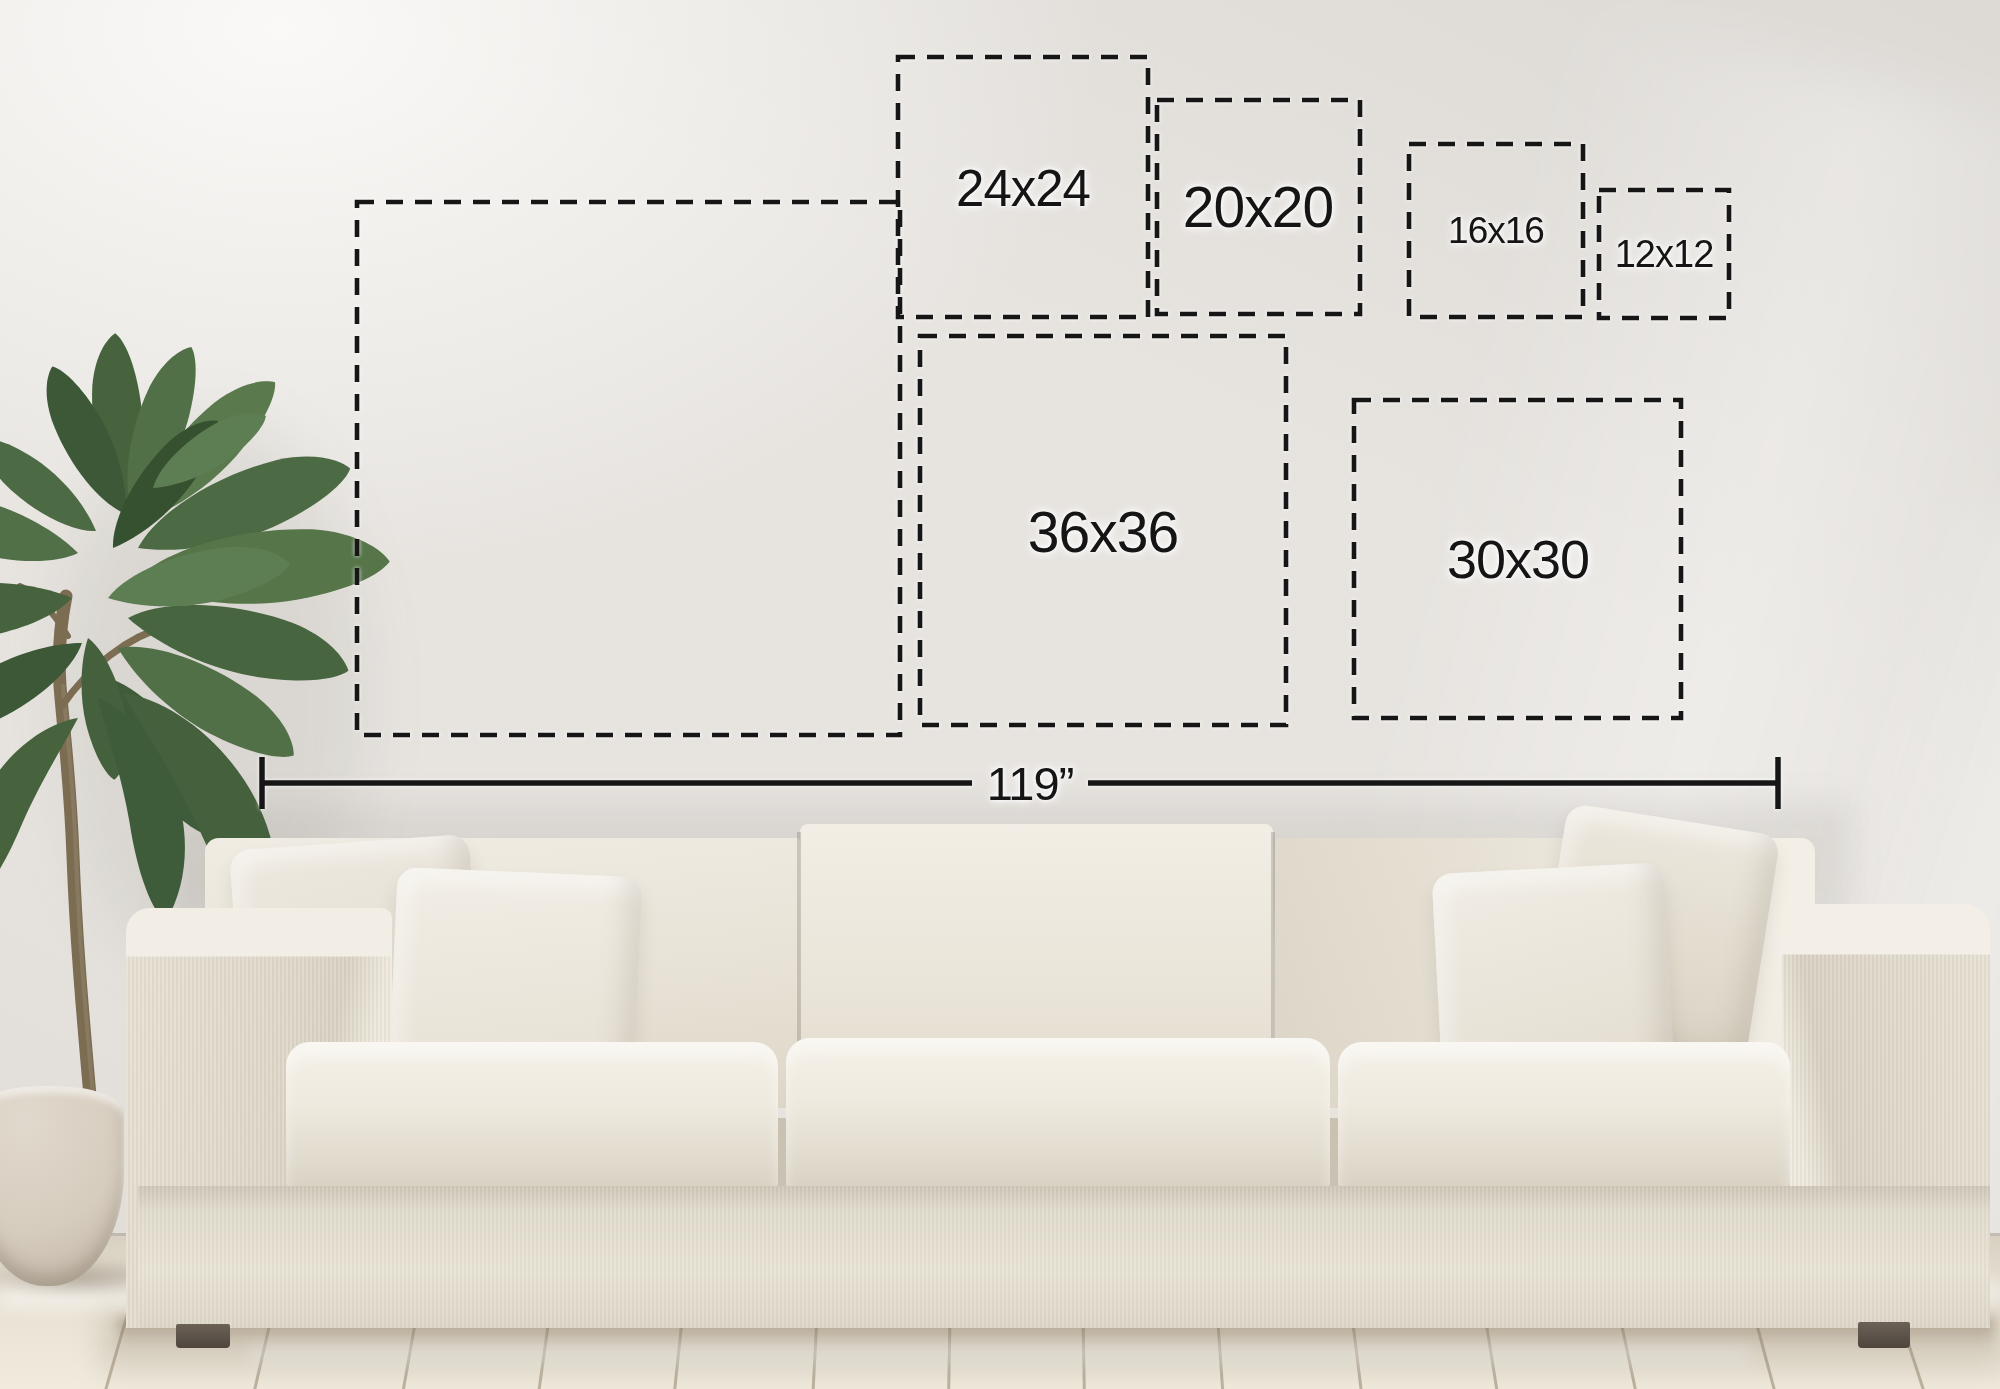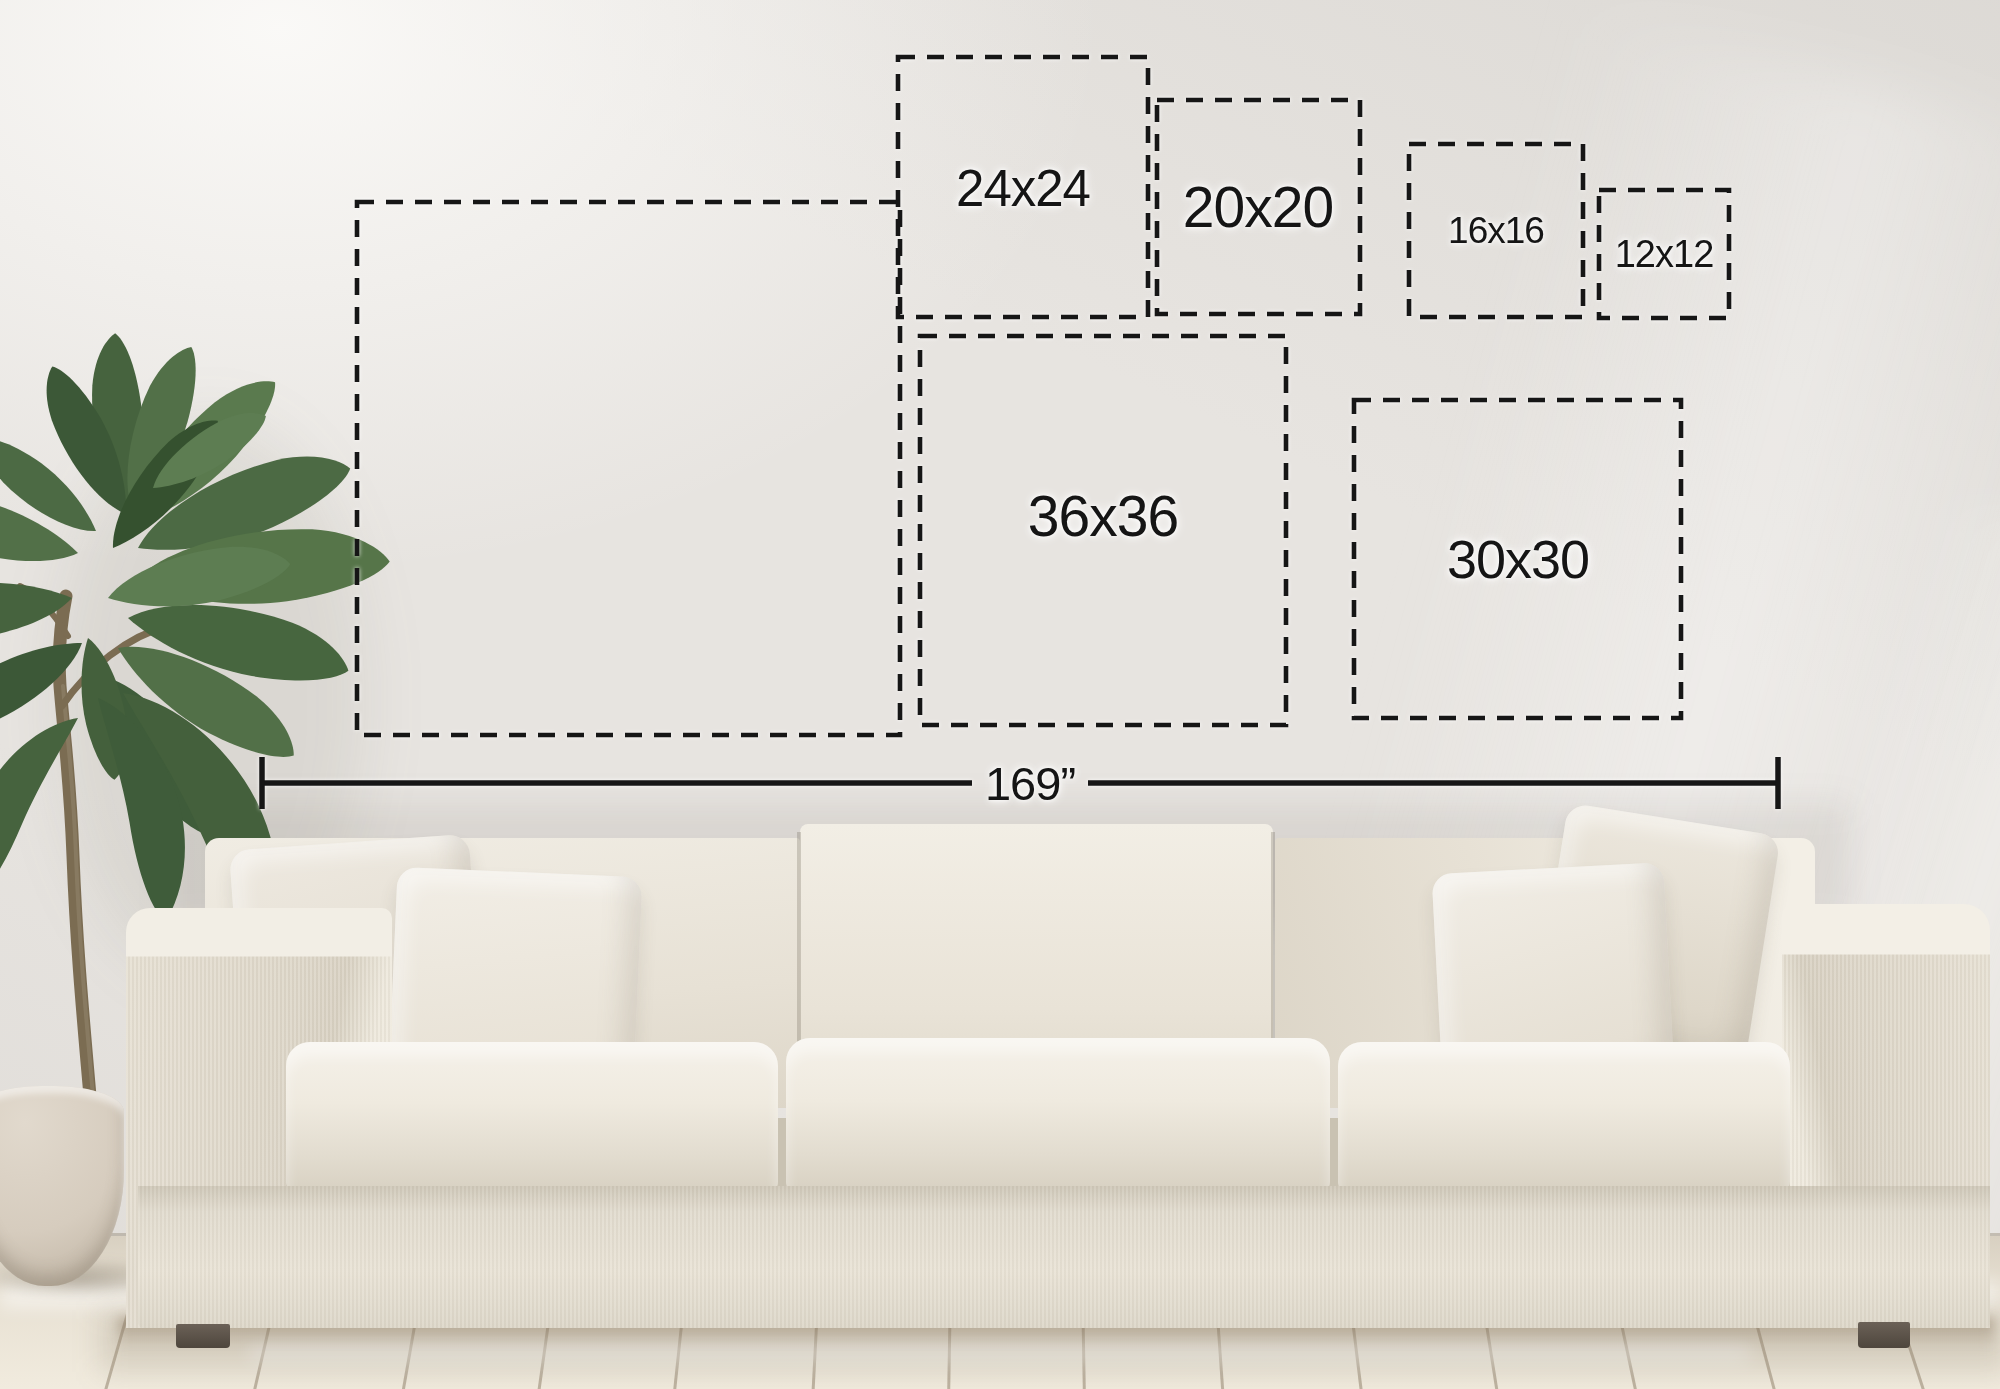--- a/index.html
+++ b/index.html
@@ -189,21 +189,21 @@
       <rect x="1599" y="190" width="130" height="128"></rect>
     </g>
     <g stroke="#161616" stroke-width="5.5">
       <line x1="262" y1="783" x2="972" y2="783"></line>
       <line x1="1088" y1="783" x2="1778" y2="783"></line>
       <line x1="262" y1="757" x2="262" y2="809"></line>
       <line x1="1778" y1="757" x2="1778" y2="809"></line>
     </g>
   </svg>
 
-  <div class="size-label" style="left:1103px;top:516px;font-size:57px">36x36</div>
+  <div class="size-label" style="left:1103px;top:532px;font-size:57px">36x36</div>
   <div class="size-label" style="left:1518px;top:559px;font-size:54px">30x30</div>
   <div class="size-label" style="left:1023px;top:188px;font-size:51px">24x24</div>
   <div class="size-label" style="left:1258px;top:207px;font-size:57px">20x20</div>
   <div class="size-label" style="left:1496px;top:231px;font-size:37px">16x16</div>
   <div class="size-label" style="left:1664px;top:254px;font-size:38px">12x12</div>
-  <div class="size-label" style="left:1030px;top:783px;font-size:47px">169”</div>
+  <div class="size-label" style="left:1030px;top:783px;font-size:47px">119”</div>
 
 </div>
 
 </body></html>

